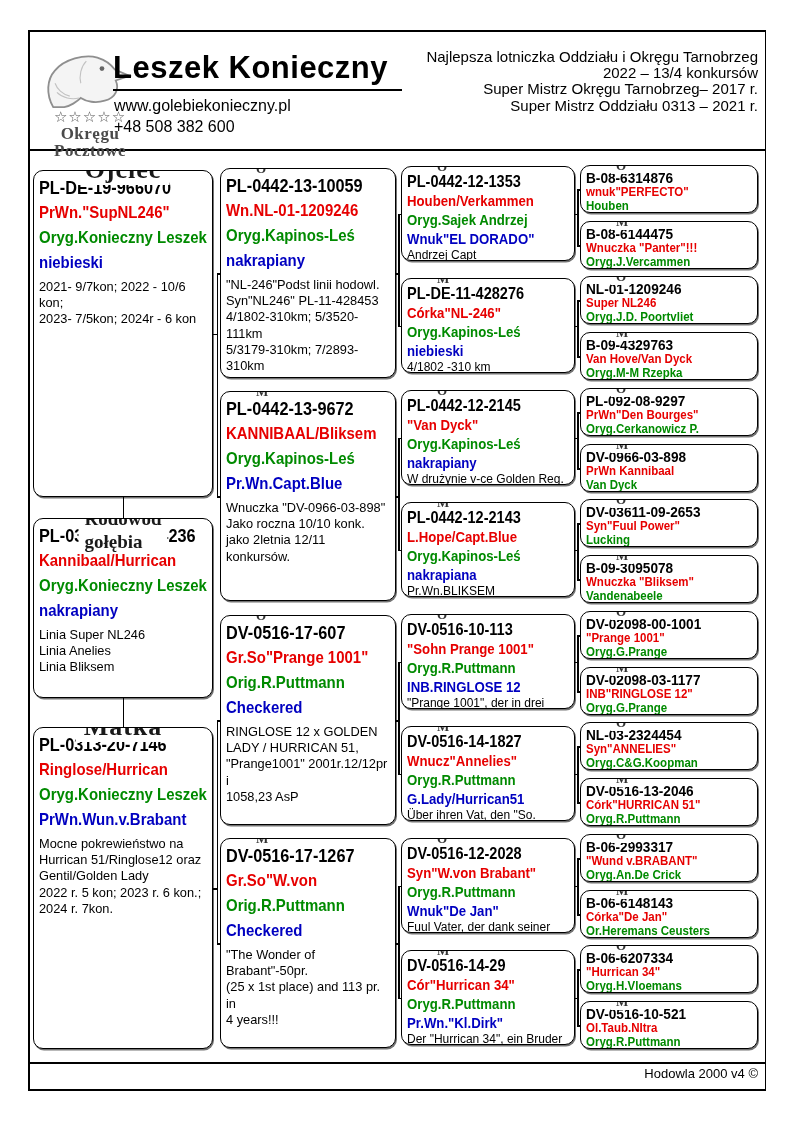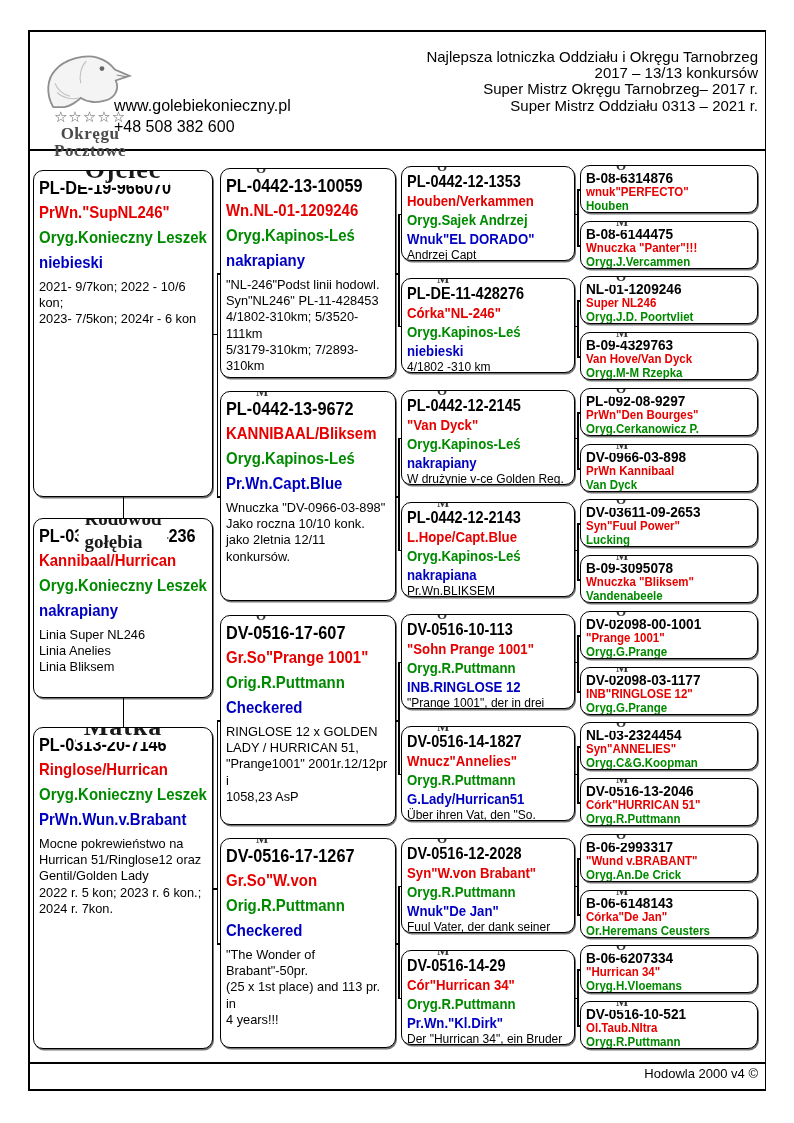--- a/index.html
+++ b/index.html
@@ -63,26 +63,27 @@
       <path d="M10,60 C2,46 3,30 12,20 C22,8 44,2 58,6 C68,9 74,15 77,19 L93,26 L78,31 C82,40 78,50 66,53 C56,56 46,54 40,50 C36,54 28,59 22,60 Z" fill="#f4f4f4" stroke="#8f8f8f" stroke-width="2"></path>
       <path d="M79,25 L90,27" stroke="#8f8f8f" stroke-width="1.3" fill="none"></path>
       <path d="M14,44 C20,50 30,52 38,50 M12,34 C14,40 20,46 28,48 M46,10 C40,16 38,26 40,34" stroke="#c2c2c2" stroke-width="1.2" fill="none"></path>
       <circle cx="63" cy="18" r="2.6" fill="#666"></circle>
     </svg>
     <div class="logo-stars">☆☆☆☆☆</div>
     <div class="logo-t">Okręgu</div>
     <div class="logo-t">Pocztowe</div>
   </div>
 
+  <div class="title">Leszek Konieczny</div>
   <div class="website">www.golebiekonieczny.pl</div>
   <div class="phone">+48 508 382 600</div>
 
   <div class="achv">
     <div>Najlepsza lotniczka Oddziału i Okręgu Tarnobrzeg</div>
-    <div>2017 – 13/13 konkursów</div>
+    <div>2022 – 13/4 konkursów</div>
     <div>Super Mistrz Okręgu Tarnobrzeg– 2017 r.</div>
     <div>Super Mistrz Oddziału 0313 – 2021 r.</div>
   </div>
 
   <div class="pedigree" id="pedigree">
       <div class="pbox big" style="left: 33px; top: 170px; width: 180px; height: 327px;">
         <span class="legend main">Ojciec</span>
         <div class="l-ring">PL-DE-19-966070</div>
         <div class="l-name">PrWn."SupNL246"</div>
         <div class="l-origin">Oryg.Konieczny Leszek</div>

